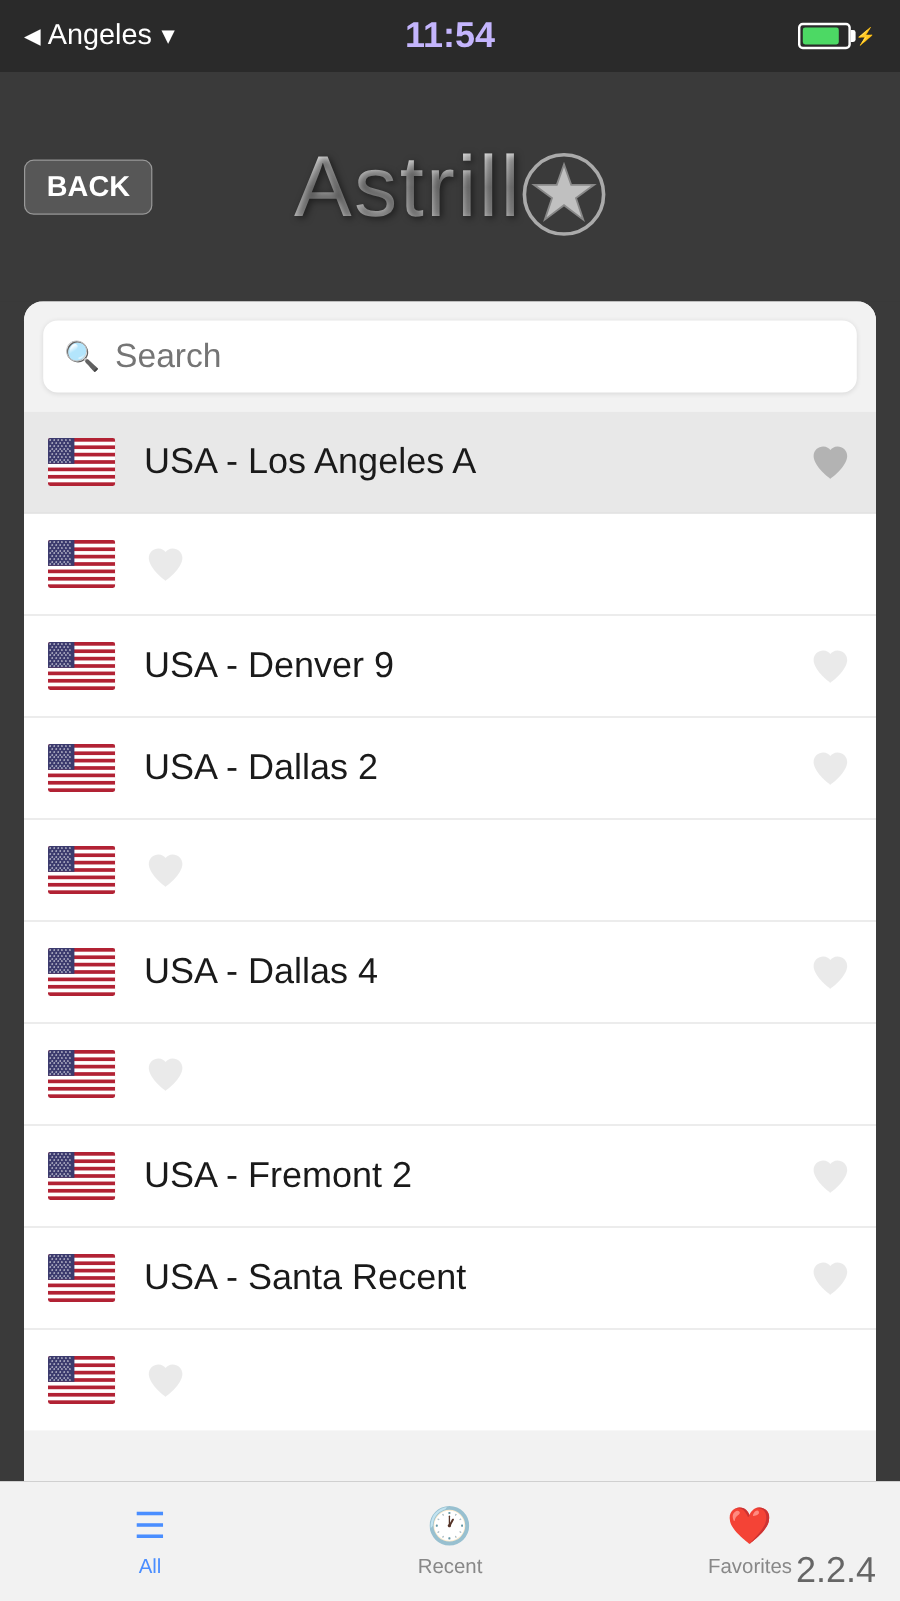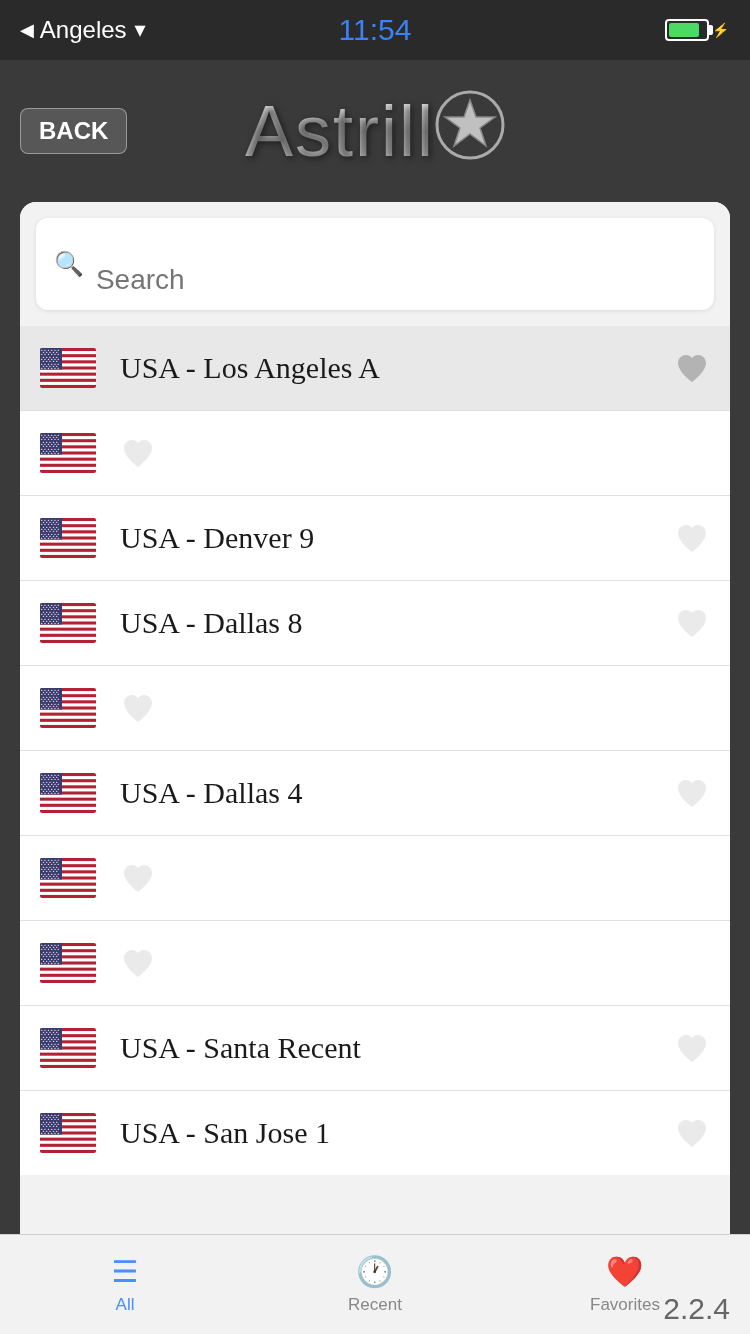--- a/index.html
+++ b/index.html
@@ -34,23 +34,23 @@
       font-weight: 500;
       display: flex;
       align-items: center;
       gap: 6px;
     }
     .status-wifi {
       color: #fff;
       font-size: 22px;
     }
     .status-time {
-      color: #3b82f6;
+      color: #c4b5fd;
       font-size: 30px;
-      font-weight: 400;
+      font-weight: 700;
       position: absolute;
       left: 50%;
       transform: translateX(-50%);
     }
     .status-right {
       display: flex;
       align-items: center;
       gap: 8px;
     }
     .battery {
@@ -86,21 +86,21 @@
       border-radius: 2px;
     }
     .battery-bolt {
       color: #fff;
       font-size: 14px;
     }
 
     
     .header {
       width: 750px;
-      height: 142px;
+      height: 191px;
       background: #3a3a3a;
       display: flex;
       align-items: center;
       justify-content: center;
       position: relative;
     }
     .back-button {
       position: absolute;
       left: 20px;
       top: 50%;
@@ -109,21 +109,21 @@
       border: 1.5px solid rgba(255,255,255,0.4);
       border-radius: 8px;
       padding: 8px 18px;
       color: #fff;
       font-size: 24px;
       font-weight: 600;
       cursor: pointer;
     }
     .app-title-container {
       display: flex;
-      align-items: flex-start;
+      align-items: flex-end;
       gap: 0;
     }
     .app-title {
       font-size: 72px;
       font-weight: 300;
       color: #d0d0d0;
       letter-spacing: 2px;
       text-shadow: 2px 2px 6px rgba(0,0,0,0.5);
       background: linear-gradient(180deg, #ffffff 0%, #a0a0a0 50%, #d0d0d0 100%);
       -webkit-background-clip: text;
@@ -162,35 +162,33 @@
       color: #999;
       font-size: 24px;
     }
     .search-input {
       border: none;
       outline: none;
       font-size: 28px;
       color: #999;
       background: transparent;
       width: 100%;
-      margin-top: 32px;
     }
 
     
     .server-list {
       background: #fff;
     }
     .server-item {
       display: flex;
       align-items: center;
       padding: 22px 20px;
       border-bottom: 1px solid #e0e0e0;
       position: relative;
       cursor: pointer;
-      font-family: Liberation Serif, serif;
     }
     .server-item:last-child {
       border-bottom: none;
     }
     .server-item.selected {
       background: #e8e8e8;
     }
     .server-name {
       font-size: 30px;
       color: #1a1a1a;
@@ -560,21 +558,21 @@
             <text x="10.1" y="18.9" font-size="2.2" fill="white" text-anchor="middle">★</text>
             <text x="13.399999999999999" y="18.9" font-size="2.2" fill="white" text-anchor="middle">★</text>
             <text x="16.7" y="18.9" font-size="2.2" fill="white" text-anchor="middle">★</text>
             <text x="1.8" y="21.2" font-size="2.2" fill="white" text-anchor="middle">★</text>
             <text x="5.1" y="21.2" font-size="2.2" fill="white" text-anchor="middle">★</text>
             <text x="8.4" y="21.2" font-size="2.2" fill="white" text-anchor="middle">★</text>
             <text x="11.7" y="21.2" font-size="2.2" fill="white" text-anchor="middle">★</text>
             <text x="15" y="21.2" font-size="2.2" fill="white" text-anchor="middle">★</text>
             <text x="18.3" y="21.2" font-size="2.2" fill="white" text-anchor="middle">★</text>
     </svg>
-          <span class="server-name">USA - Dallas 8</span>
+          <span class="server-name">USA - Dallas 2</span>
           <svg class="heart-icon" viewBox="0 0 36 36">
       <path d="M18 32 C18 32 4 22 4 13 C4 8 8 5 12 5 C15 5 17 6.5 18 8 C19 6.5 21 5 24 5 C28 5 32 8 32 13 C32 22 18 32 18 32Z" fill="#ccc" stroke="none"></path>
     </svg>
         </div>
         <div class="server-item">
           <svg class="us-flag" viewBox="0 0 56 40" xmlns="http://www.w3.org/2000/svg">
       <rect width="56" height="40" fill="#B22234"></rect>
       <rect y="3.08" width="56" height="3.08" fill="#fff"></rect>
       <rect y="9.23" width="56" height="3.08" fill="#fff"></rect>
       <rect y="15.38" width="56" height="3.08" fill="#fff"></rect>
@@ -822,20 +820,21 @@
             <text x="10.1" y="18.9" font-size="2.2" fill="white" text-anchor="middle">★</text>
             <text x="13.399999999999999" y="18.9" font-size="2.2" fill="white" text-anchor="middle">★</text>
             <text x="16.7" y="18.9" font-size="2.2" fill="white" text-anchor="middle">★</text>
             <text x="1.8" y="21.2" font-size="2.2" fill="white" text-anchor="middle">★</text>
             <text x="5.1" y="21.2" font-size="2.2" fill="white" text-anchor="middle">★</text>
             <text x="8.4" y="21.2" font-size="2.2" fill="white" text-anchor="middle">★</text>
             <text x="11.7" y="21.2" font-size="2.2" fill="white" text-anchor="middle">★</text>
             <text x="15" y="21.2" font-size="2.2" fill="white" text-anchor="middle">★</text>
             <text x="18.3" y="21.2" font-size="2.2" fill="white" text-anchor="middle">★</text>
     </svg>
+          <span class="server-name">USA - Fremont 2</span>
           <svg class="heart-icon" viewBox="0 0 36 36">
       <path d="M18 32 C18 32 4 22 4 13 C4 8 8 5 12 5 C15 5 17 6.5 18 8 C19 6.5 21 5 24 5 C28 5 32 8 32 13 C32 22 18 32 18 32Z" fill="#ccc" stroke="none"></path>
     </svg>
         </div>
         <div class="server-item">
           <svg class="us-flag" viewBox="0 0 56 40" xmlns="http://www.w3.org/2000/svg">
       <rect width="56" height="40" fill="#B22234"></rect>
       <rect y="3.08" width="56" height="3.08" fill="#fff"></rect>
       <rect y="9.23" width="56" height="3.08" fill="#fff"></rect>
       <rect y="15.38" width="56" height="3.08" fill="#fff"></rect>
@@ -953,21 +952,20 @@
             <text x="10.1" y="18.9" font-size="2.2" fill="white" text-anchor="middle">★</text>
             <text x="13.399999999999999" y="18.9" font-size="2.2" fill="white" text-anchor="middle">★</text>
             <text x="16.7" y="18.9" font-size="2.2" fill="white" text-anchor="middle">★</text>
             <text x="1.8" y="21.2" font-size="2.2" fill="white" text-anchor="middle">★</text>
             <text x="5.1" y="21.2" font-size="2.2" fill="white" text-anchor="middle">★</text>
             <text x="8.4" y="21.2" font-size="2.2" fill="white" text-anchor="middle">★</text>
             <text x="11.7" y="21.2" font-size="2.2" fill="white" text-anchor="middle">★</text>
             <text x="15" y="21.2" font-size="2.2" fill="white" text-anchor="middle">★</text>
             <text x="18.3" y="21.2" font-size="2.2" fill="white" text-anchor="middle">★</text>
     </svg>
-          <span class="server-name">USA - San Jose 1</span>
           <svg class="heart-icon" viewBox="0 0 36 36">
       <path d="M18 32 C18 32 4 22 4 13 C4 8 8 5 12 5 C15 5 17 6.5 18 8 C19 6.5 21 5 24 5 C28 5 32 8 32 13 C32 22 18 32 18 32Z" fill="#ccc" stroke="none"></path>
     </svg>
         </div>
       </div>
   </div>
 </div>
 
 <div class="tab-bar">
   <div class="tab-item active">

